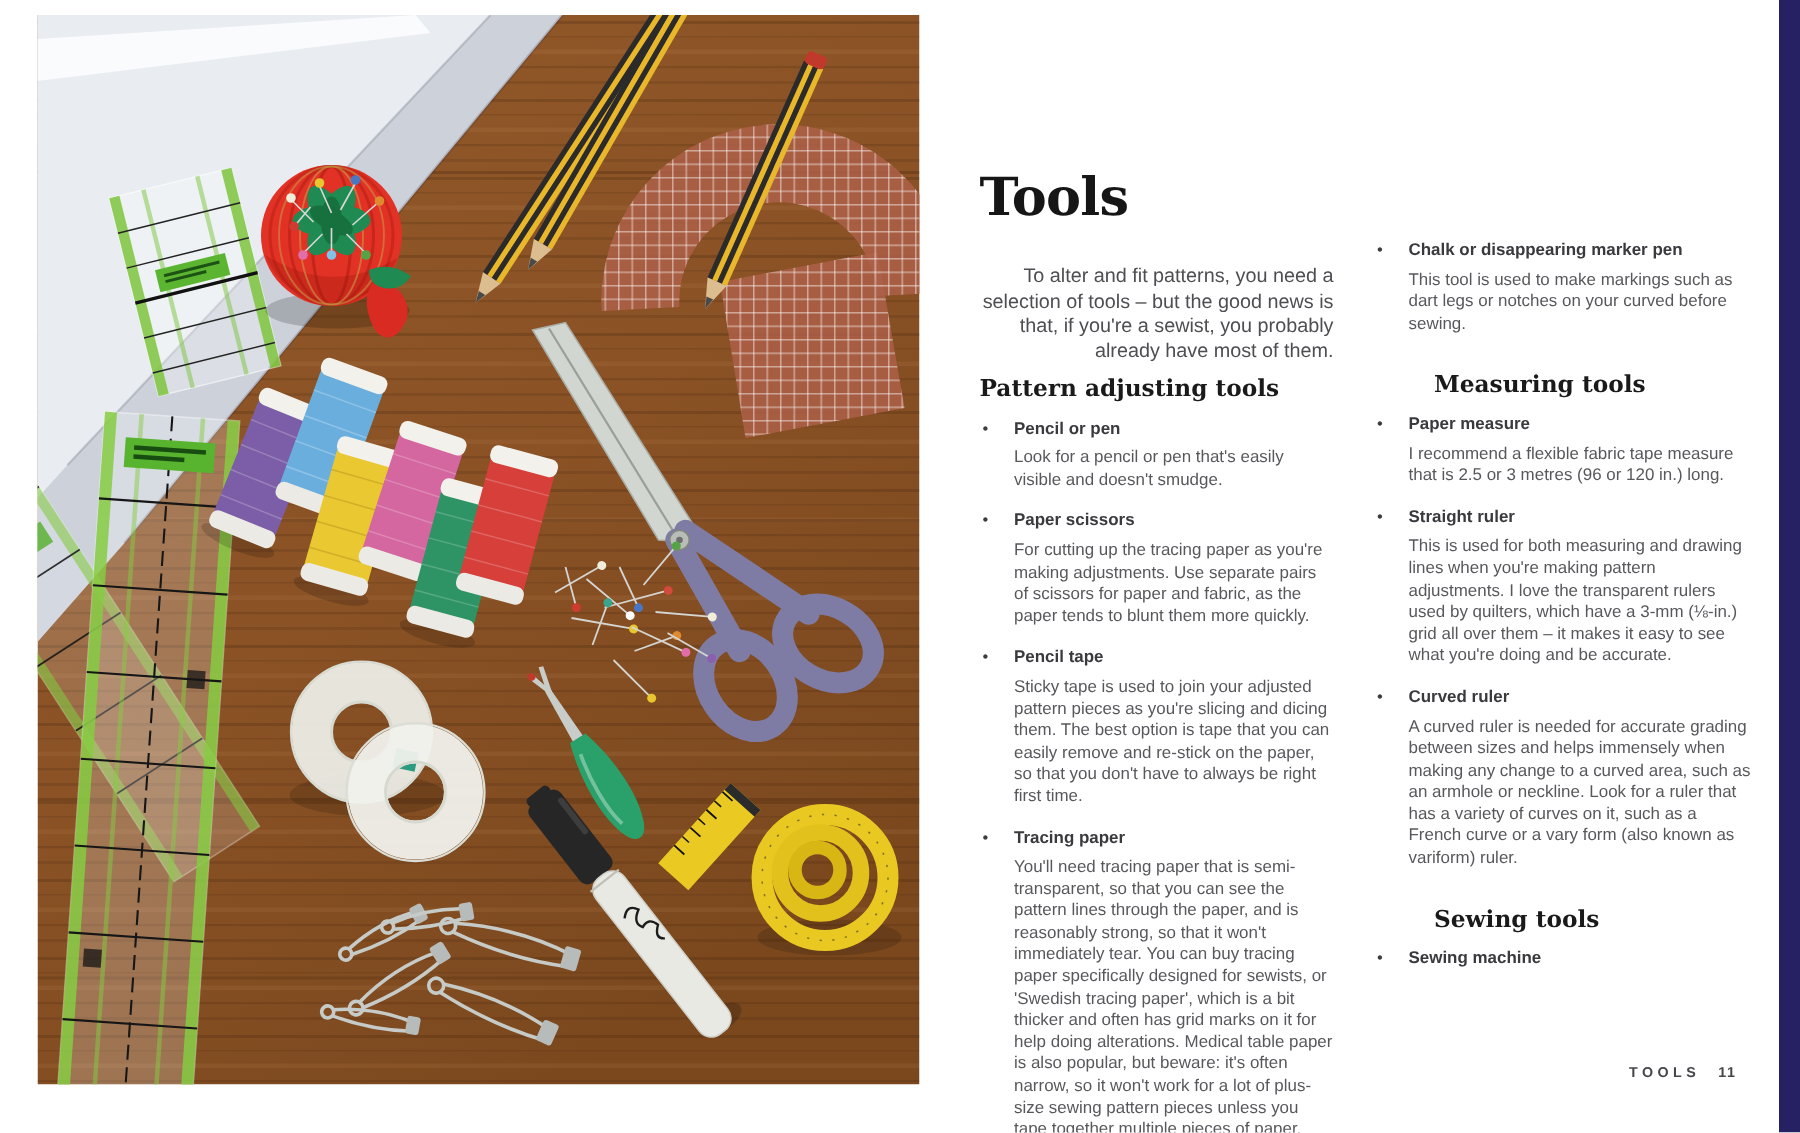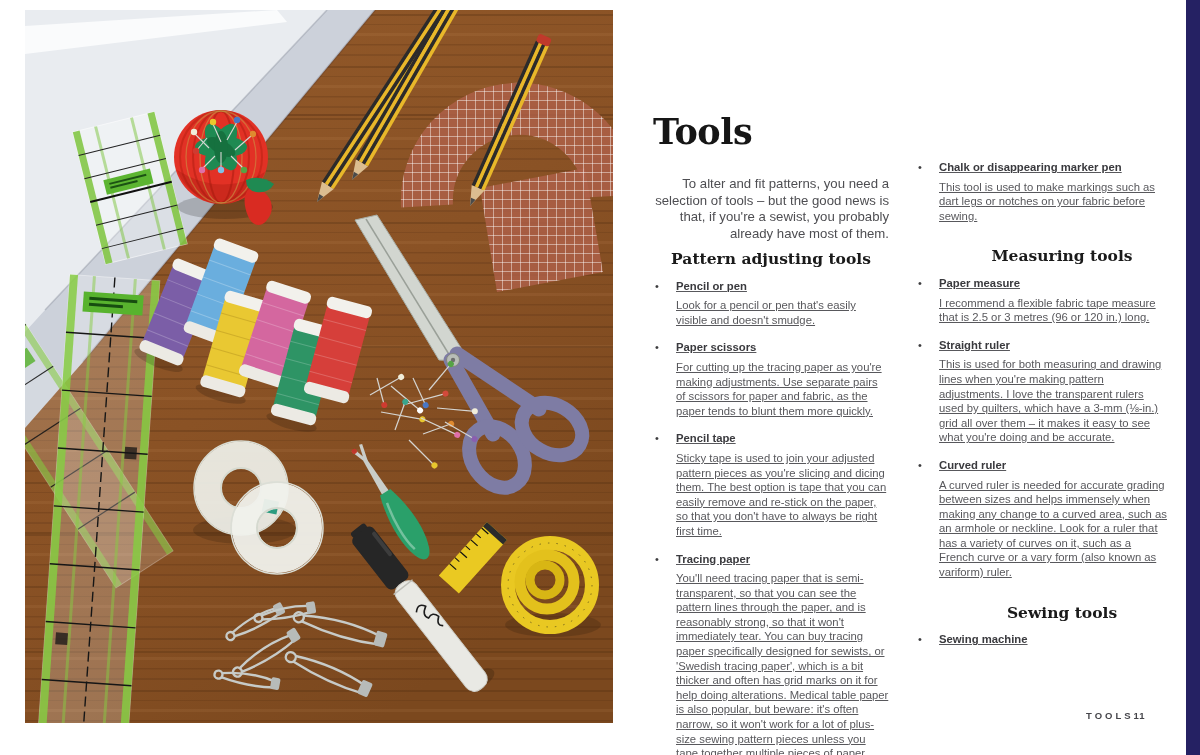--- a/index.html
+++ b/index.html
@@ -20,34 +20,34 @@
   }
   .intro{
     position:absolute;left:653px;top:163px;width:236px;
     font-size:13.2px;line-height:16.5px;color:#4e4e52;text-align:right;
   }
   .col{position:absolute;font-size:11.3px;line-height:14.6px;color:#58585c;}
   .col1{left:653px;top:252px;width:236px;}
   .col2{left:916px;top:160px;width:252px;}
   .sect-head{
     font-family:"DejaVu Serif","Liberation Serif",serif;
-    font-weight:bold;font-size:15.5px;color:#1a1a1a;margin:0 0 12px 0;text-align:center;
+    font-weight:bold;font-size:15.5px;color:#1a1a1a;margin:0 0 12px 0;
   }
   .sect-head.mt{margin-top:26px;margin-left:40px;}
-  .tool-item{position:relative;padding-left:23px;margin:0 0 13px 0;text-decoration:underline;}
+  .tool-item{position:relative;padding-left:23px;margin:0 0 13px 0;}
   .tool-item::before{
     content:"•";position:absolute;left:2px;top:0;color:#3c3c3e;font-size:11px;
   }
   .tool-title{font-weight:bold;color:#3a3a3e;margin-bottom:5px;}
   .tool-body{color:#58585c;}
   .footer{
     position:absolute;left:1086px;top:710px;
     font-size:9.5px;color:#45454a;letter-spacing:3px;font-weight:bold;
   }
-  .footer .pg{letter-spacing:1px;}
+  .footer .pg{margin-left:12px;letter-spacing:1px;}
 </style>
 </head>
 <body>
 
 <div class="photo-wrap">
 <svg viewBox="0 0 588 713" xmlns="http://www.w3.org/2000/svg">
   <defs>
     <linearGradient id="woodGrad" x1="0" y1="0" x2="0.6" y2="1">
       <stop offset="0" stop-color="#935a2a"></stop>
       <stop offset="0.55" stop-color="#8a5225"></stop>
@@ -464,21 +464,21 @@
   </div>
   <div class="tool-item">
     <div class="tool-title">Tracing paper</div>
     <div class="tool-body">You'll need tracing paper that is semi-transparent, so that you can see the pattern lines through the paper, and is reasonably strong, so that it won't immediately tear. You can buy tracing paper specifically designed for sewists, or 'Swedish tracing paper', which is a bit thicker and often has grid marks on it for help doing alterations. Medical table paper is also popular, but beware: it's often narrow, so it won't work for a lot of plus-size sewing pattern pieces unless you tape together multiple pieces of paper.</div>
   </div>
 </div>
 
 <div class="col col2">
   <div class="tool-item">
     <div class="tool-title">Chalk or disappearing marker pen</div>
-    <div class="tool-body">This tool is used to make markings such as dart legs or notches on your fabric before sewing.</div>
+    <div class="tool-body">This tool is used to make markings such as dart legs or notches on your curved before sewing.</div>
   </div>
 
   <h2 class="sect-head mt">Measuring tools</h2>
 
   <div class="tool-item">
     <div class="tool-title">Paper measure</div>
     <div class="tool-body">I recommend a flexible fabric tape measure that is 2.5 or 3 metres (96 or 120 in.) long.</div>
   </div>
   <div class="tool-item">
     <div class="tool-title">Straight ruler</div>

